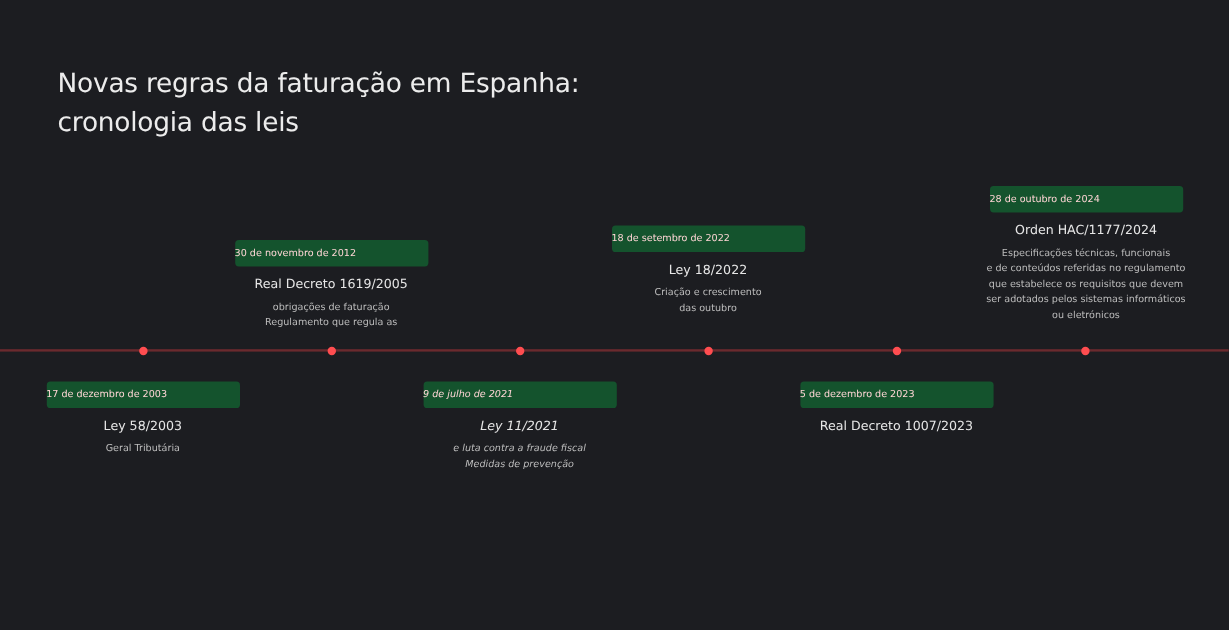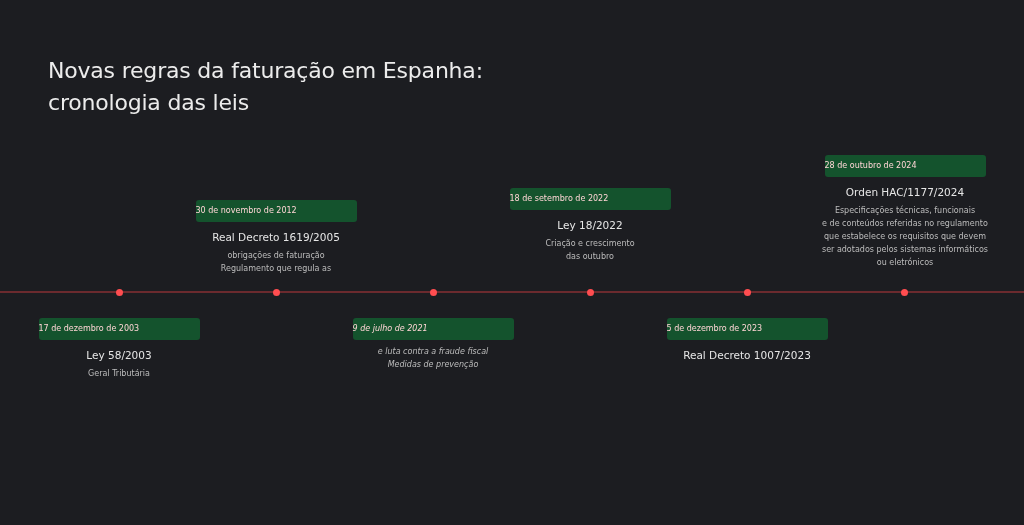--- a/index.html
+++ b/index.html
@@ -94,20 +94,21 @@
   <div class="pill">30 de novembro de 2012</div>
   <div class="ev-title">Real Decreto 1619/2005</div>
   <div class="ev-desc">
     <div>obrigações de faturação</div>
     <div>Regulamento que regula as</div>
   </div>
 </div>
 
 <div class="event" style="left:303px; top:318px;font-style:italic;">
   <div class="pill">9 de julho de 2021</div>
+  <div class="ev-title">Ley 11/2021</div>
   <div class="ev-desc">
     <div>e luta contra a fraude fiscal</div>
     <div>Medidas de prevenção</div>
   </div>
 </div>
 
 <div class="event" style="left:460px; top:188px;">
   <div class="pill">18 de setembro de 2022</div>
   <div class="ev-title">Ley 18/2022</div>
   <div class="ev-desc">

